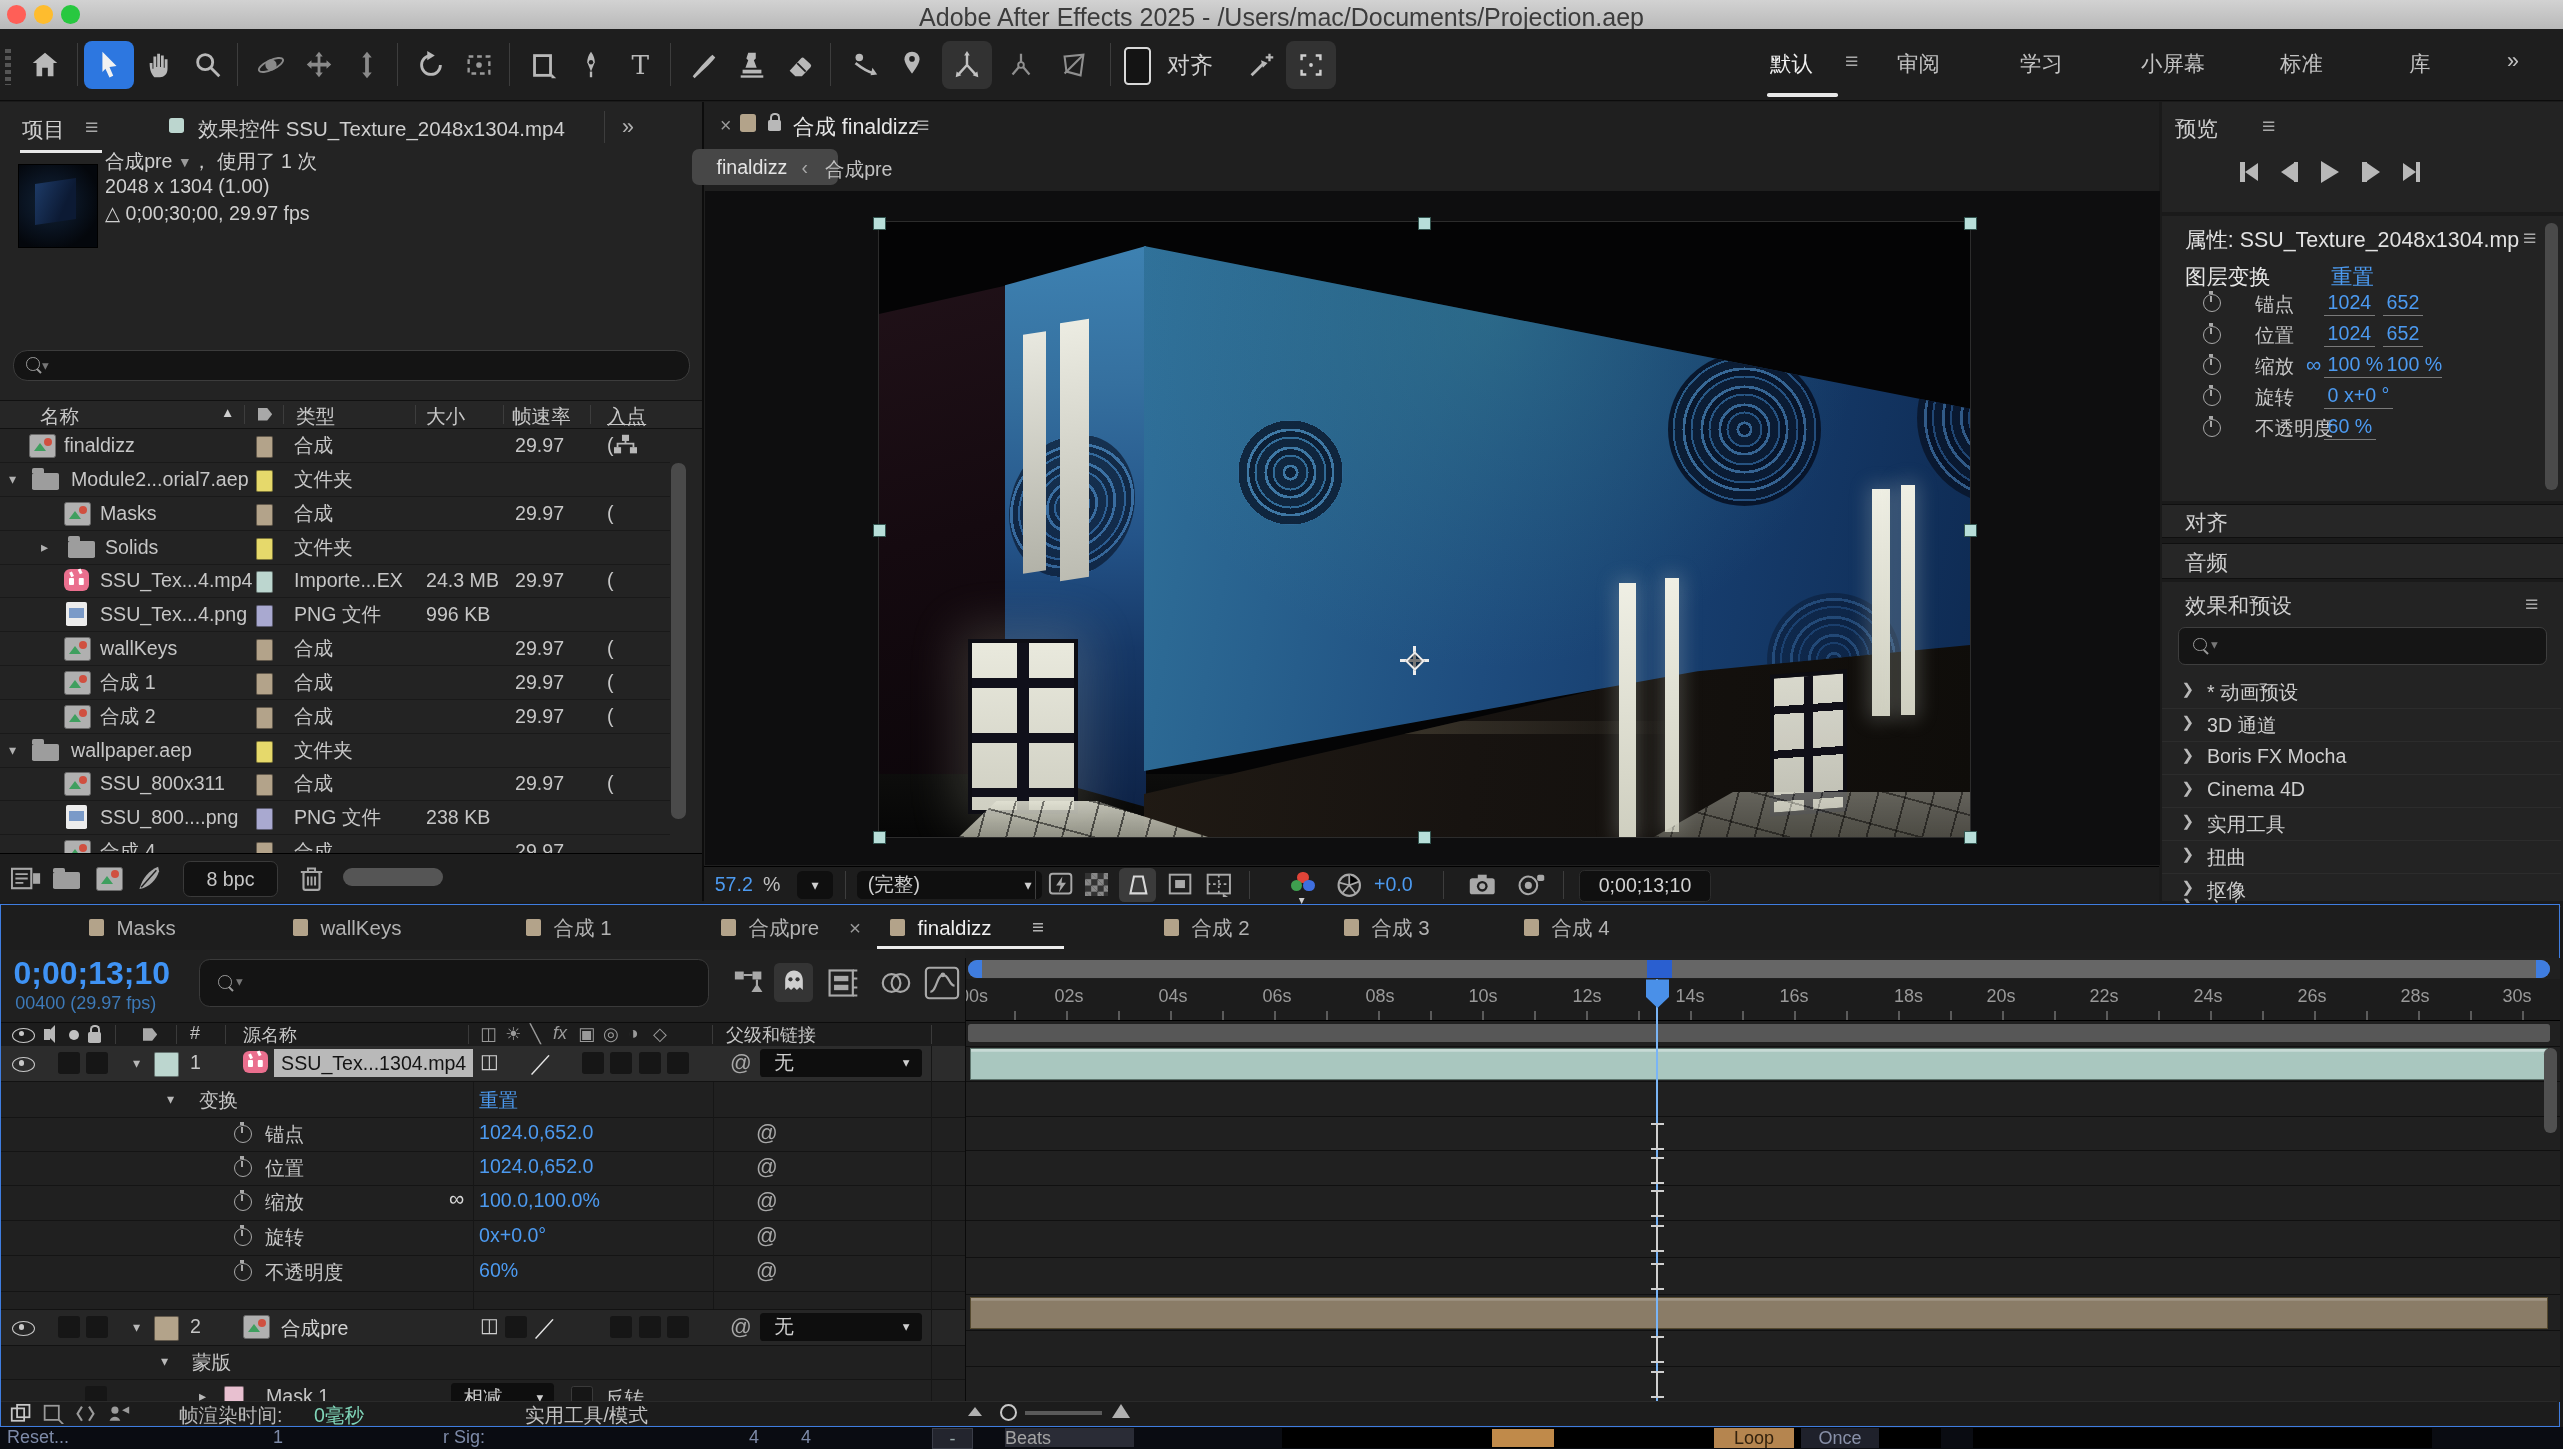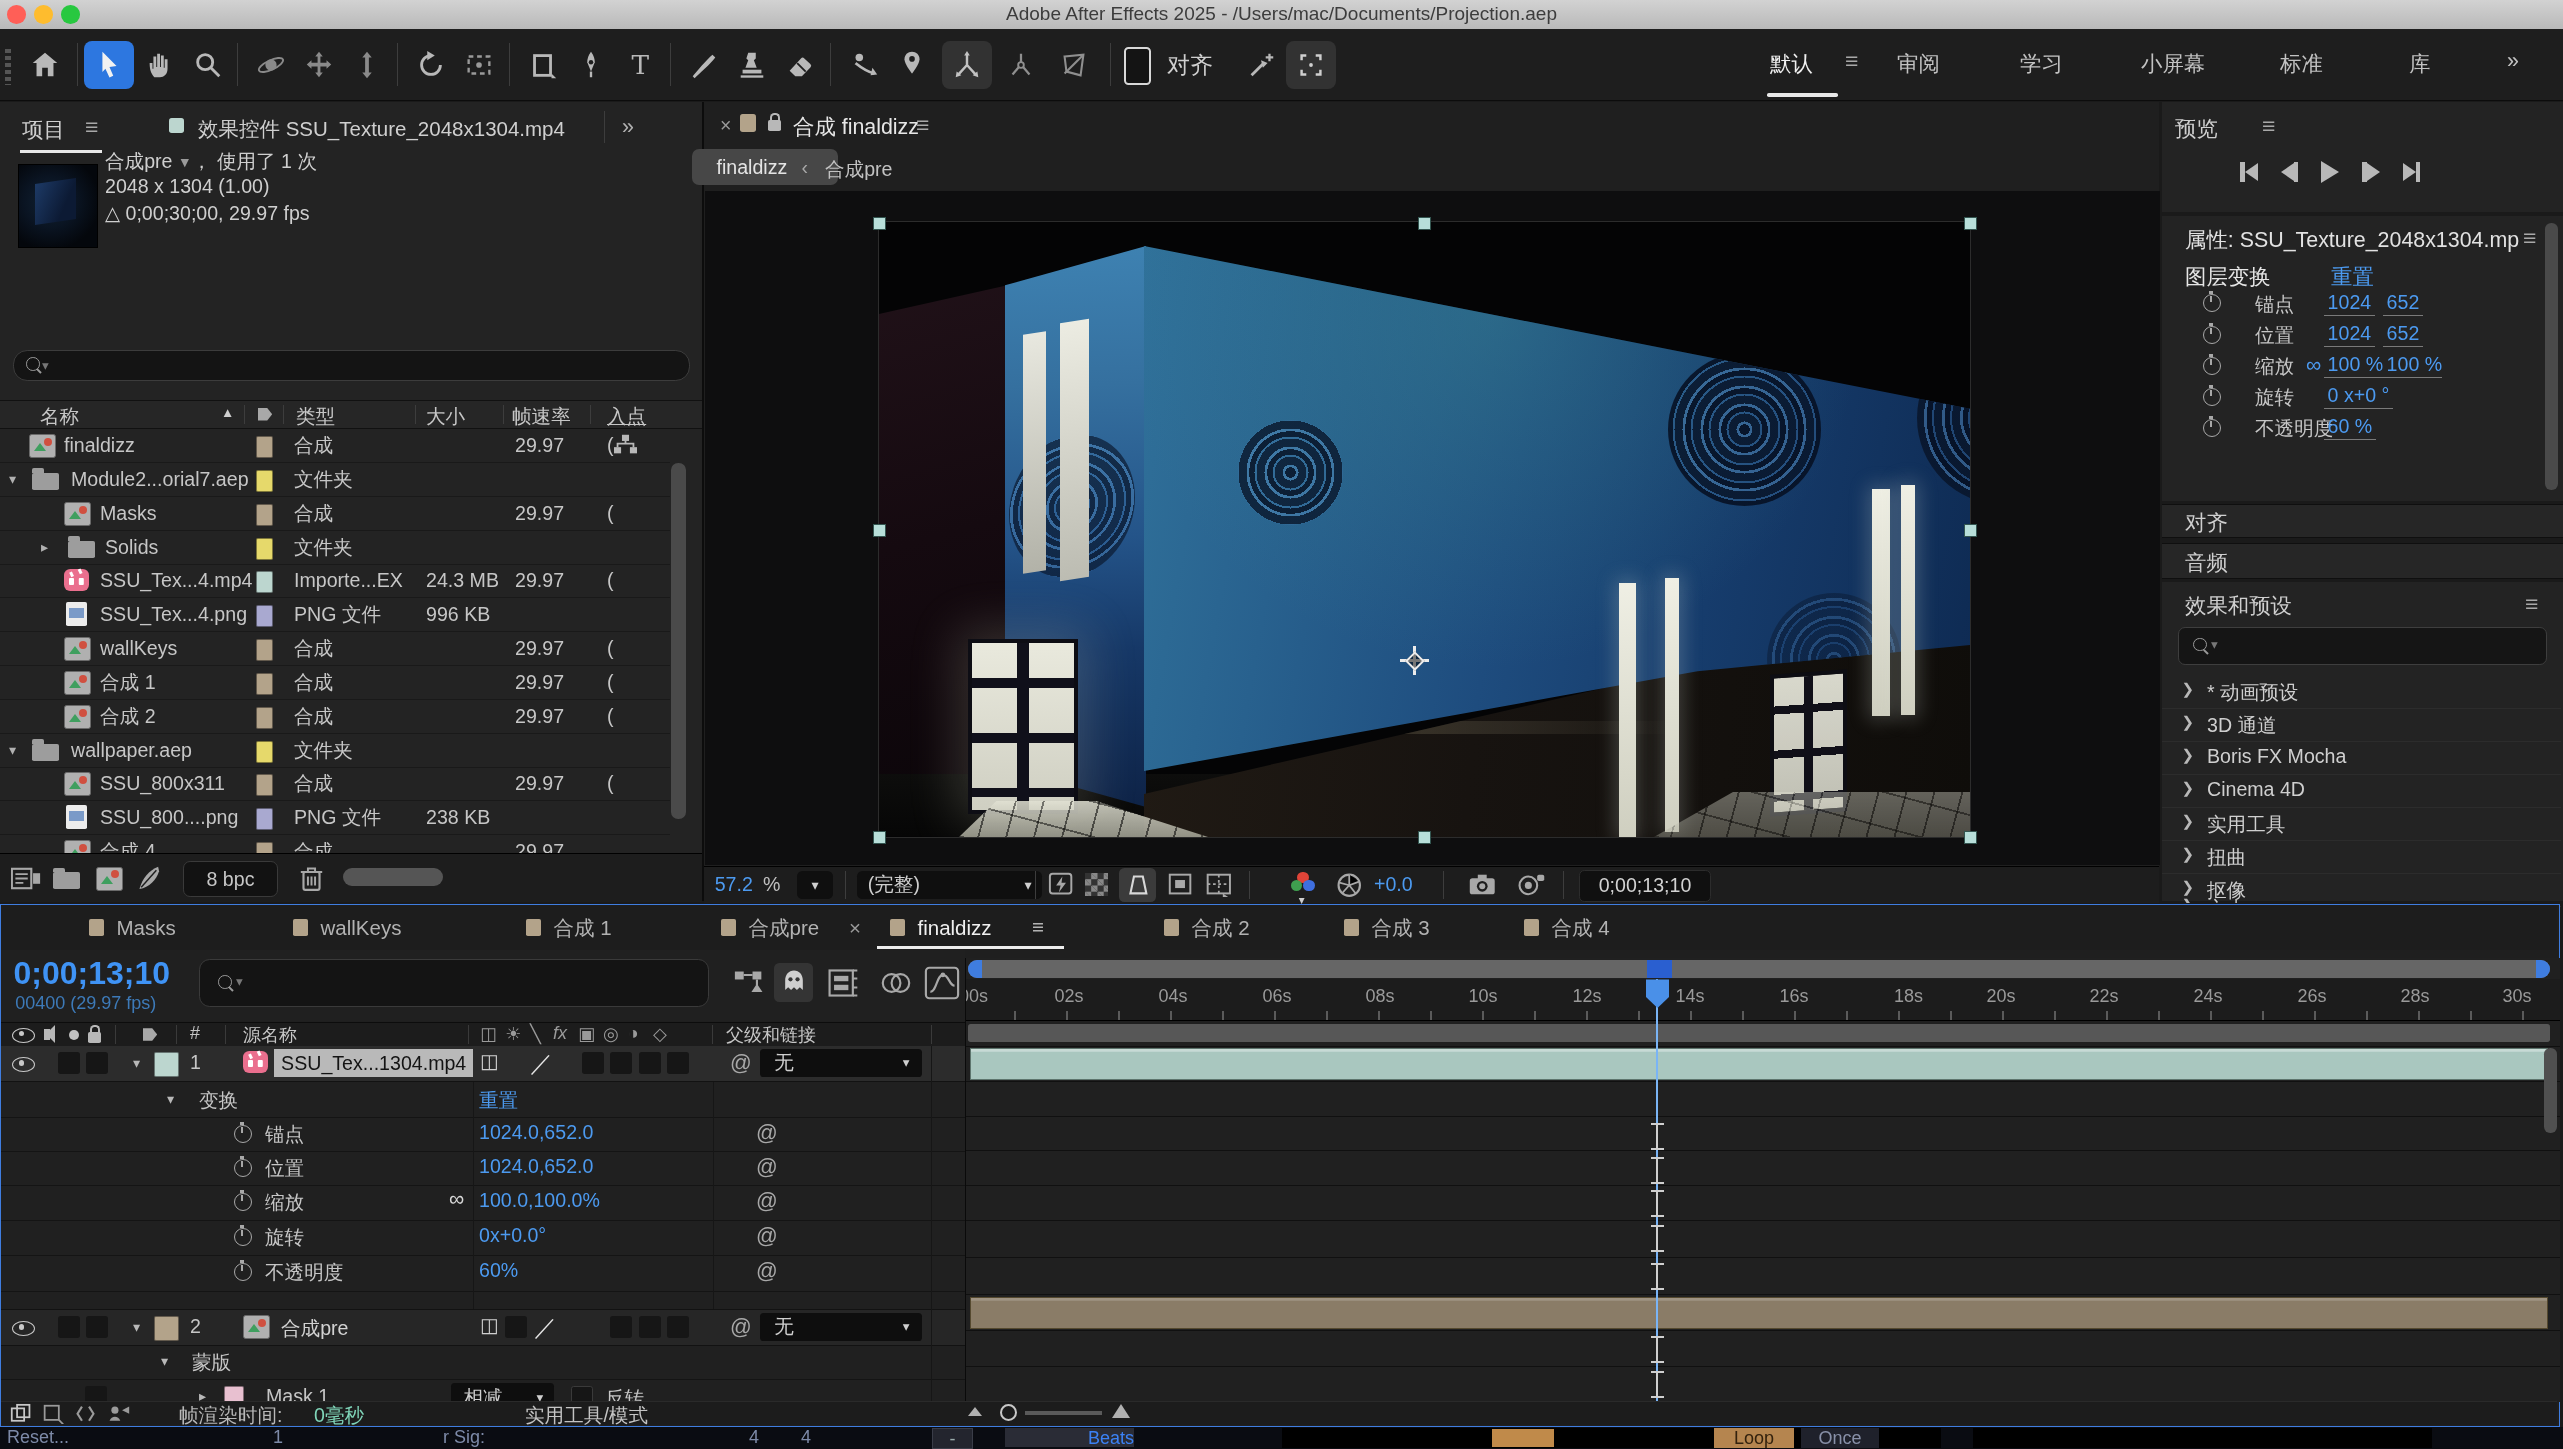--- a/index.html
+++ b/index.html
@@ -83,21 +83,21 @@
 </style>
 </head>
 <body>
 
 <div id="root">
 
   <div class="a" id="titlebar">
     <span class="light" style="left:7.1px;background:#ff5f57;"></span>
     <span class="light" style="left:34px;background:#febc2e;"></span>
     <span class="light" style="left:61px;background:#28c840;"></span>
-    <div class="a" style="left:0;top:2.7px;width:100%;text-align:center;color:#3c3c3c;font-size:19px;">Adobe After Effects 2025 - /Users/mac/Documents/Projection.aep</div>
+    <div class="a" style="left:0;top:2.7px;width:100%;text-align:center;color:#3c3c3c;font-size:25px;">Adobe After Effects 2025 - /Users/mac/Documents/Projection.aep</div>
   </div>
 
   <div class="a" id="toolbar">
     <div class="a" style="left:5.3px;top:19.6px;width:5.3px;height:36px;background:repeating-linear-gradient(#555 0 3.6px,transparent 3.6px 7.1px);"></div>
     <div class="tbtn" style="left:19.6px">
         <svg class="ti" width="32" height="32" viewBox="0 0 34 34">
           <path d="M17 4 L30 15 H26 V29 H20 V20 H14 V29 H8 V15 H4 Z" fill="#b8b8b8"></path>
         </svg>
       </div>
     <div class="sep" style="left:77px;top:14.2px;height:43px;"></div>
@@ -929,21 +929,21 @@
     </div>
   </div>
 
   <div class="a" style="left:0;top:1427px;width:2563px;height:23px;background:#0a0c12;color:#7d8aa8;font-size:18px;overflow:hidden;">
     <span class="a" style="left:7.1px;top:0;">Reset...</span>
     <span class="a" style="left:273px;top:0;">1</span>
     <span class="a" style="left:443px;top:0;">r Sig:</span>
     <span class="a" style="left:749px;top:0;">4</span>
     <span class="a" style="left:801px;top:0;">4</span>
     <span class="a" style="left:932px;top:0.9px;width:39px;height:18.7px;background:#23252e;border:0.9px solid #3a3d48;text-align:center;color:#9aa;">-</span>
-    <span class="a" style="left:1005px;top:0.9px;width:129px;height:18.7px;background:#2a2c36;text-align:right;color:#3b82f6;">Beats</span>
+    <span class="a" style="left:1005px;top:0.9px;width:129px;height:18.7px;background:#2a2c36;text-align:left;color:#a3a3a3;">Beats</span>
     <span class="a" style="left:1282px;top:0.9px;width:659px;height:20.5px;background:#000;"></span>
     <span class="a" style="left:1492px;top:1.8px;width:62px;height:18px;background:#c08a4a;"></span>
     <span class="a" style="left:1714px;top:0.9px;width:80px;height:20.5px;background:#b5854f;text-align:center;color:#33220e;">Loop</span>
     <span class="a" style="left:1801px;top:0.9px;width:78px;height:20.5px;background:#1f212b;text-align:center;color:#8890a8;">Once</span>
     <span class="a" style="left:1973px;top:0.9px;width:459px;height:20.5px;background:#000;"></span>
   </div>
 
 </div>
 
 

